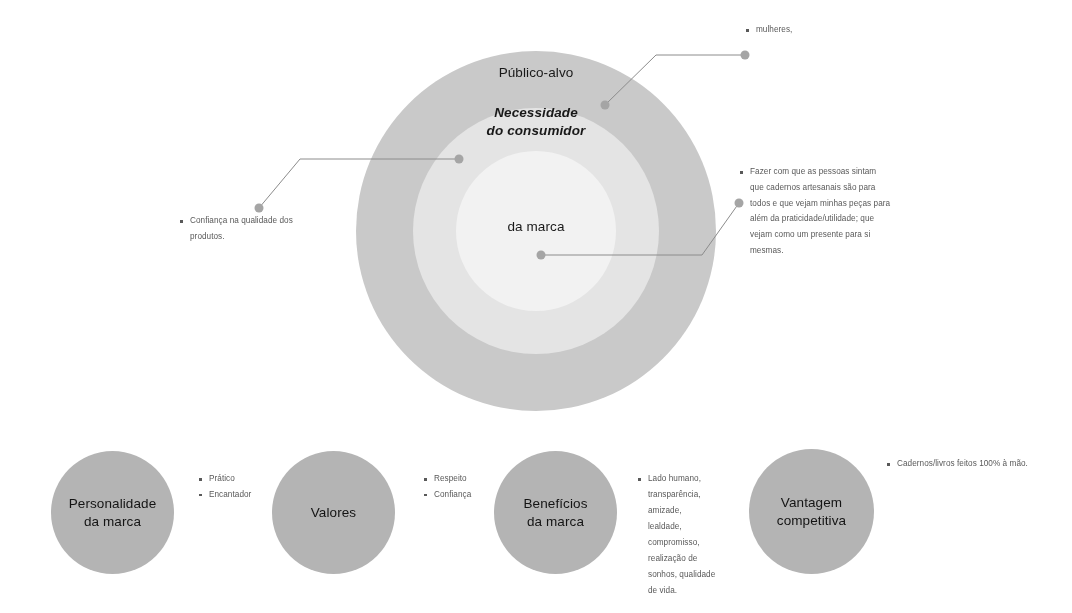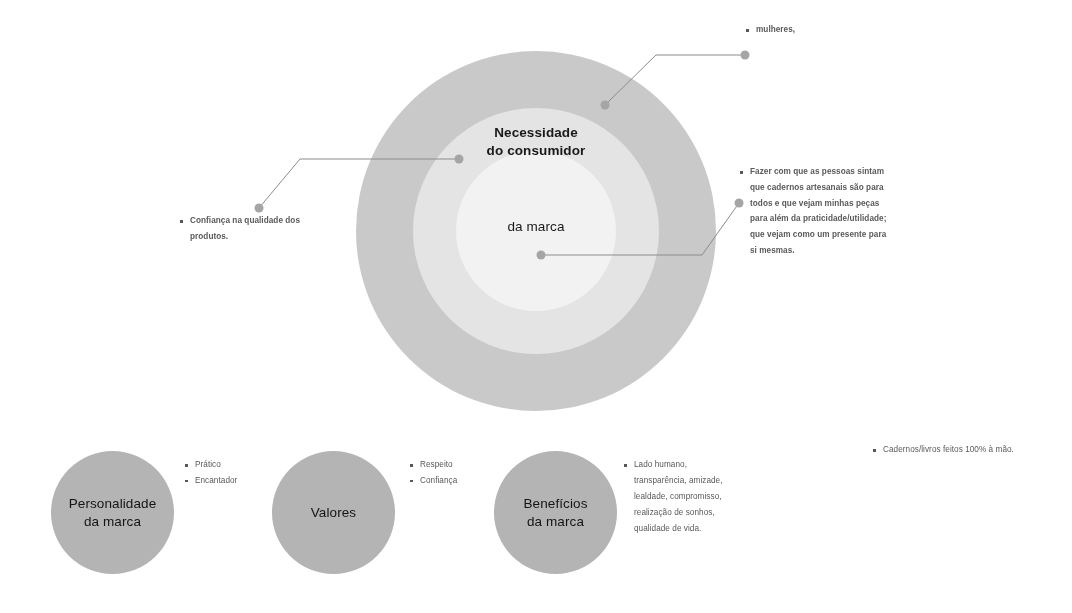--- a/index.html
+++ b/index.html
@@ -48,21 +48,21 @@
   .ring-label {
     position: absolute;
     width: 260px;
     text-align: center;
     color: #191919;
     font-size: 13.5px;
     line-height: 1.32;
     letter-spacing: 0.1px;
   }
   .ring-label-outer { left: 406px; top: 64px; }
-  .ring-label-middle { left: 406px; top: 124px; font-weight: 600; }
+  .ring-label-middle { left: 406px; top: 104px; font-weight: 600; font-style: italic; }
   .ring-label-inner { left: 406px; top: 218px; }
 
   
   #leaders {
     position: absolute;
     left: 0;
     top: 0;
     width: 1072px;
     height: 613px;
     pointer-events: none;
@@ -86,21 +86,20 @@
   }
   .callout ul {
     margin: 0;
     padding: 0;
     list-style: none;
   }
   .callout li {
     position: relative;
     padding-left: 12px;
     margin: 0 12px 1px 0;
-    font-weight: bold;
   }
   .callout li::before {
     content: "";
     position: absolute;
     left: 2px;
     top: 7px;
     width: 2.5px;
     height: 2.5px;
     background: #595959;
   }
@@ -127,21 +126,21 @@
     padding: 0 8px;
   }
   .bottom-callout {
     position: absolute;
     color: #595959;
     font-size: 8.2px;
     line-height: 1.95;
     letter-spacing: 0.05px;
   }
   .bottom-callout ul {
-    margin: 2px;
+    margin: 16px;
     padding: 0;
     list-style: none;
   }
   .bottom-callout li {
     position: relative;
     padding-left: 12px;
   }
   .bottom-callout li::before {
     content: "";
     position: absolute;
@@ -154,20 +153,23 @@
 </style>
 </head>
 <body>
 
 <div id="canvas">
 
   <div class="ring ring-outer"></div>
   <div class="ring ring-middle"></div>
   <div class="ring ring-inner"></div>
 
+  <div class="ring-label ring-label-outer">
+    <span>Público-alvo</span>
+  </div>
 
   <div class="ring-label ring-label-middle">
     <div>Necessidade</div>
     <div>do consumidor</div>
   </div>
 
   <div class="ring-label ring-label-inner">
     <div>da marca</div>
   </div>
 
@@ -234,19 +236,25 @@
       <div>Benefícios</div>
       <div>da marca</div>
     </div>
   </div>
   <div class="bottom-callout" style="left:620px; top:455px; width:112px;">
     <ul>
       <li>Lado humano, transparência, amizade, lealdade, compromisso, realização de sonhos, qualidade de vida.</li>
     </ul>
   </div>
 
+  <div class="bottom-circle" style="left:749px; top:449px; width:125px; height:125px;">
+    <div class="bottom-circle-label">
+      <div>Vantagem</div>
+      <div>competitiva</div>
+    </div>
+  </div>
   <div class="bottom-callout" style="left:869px; top:440px; width:185px;">
     <ul>
       <li>Cadernos/livros feitos 100% à mão.</li>
     </ul>
   </div>
 
 </div>
 
 </body></html>

